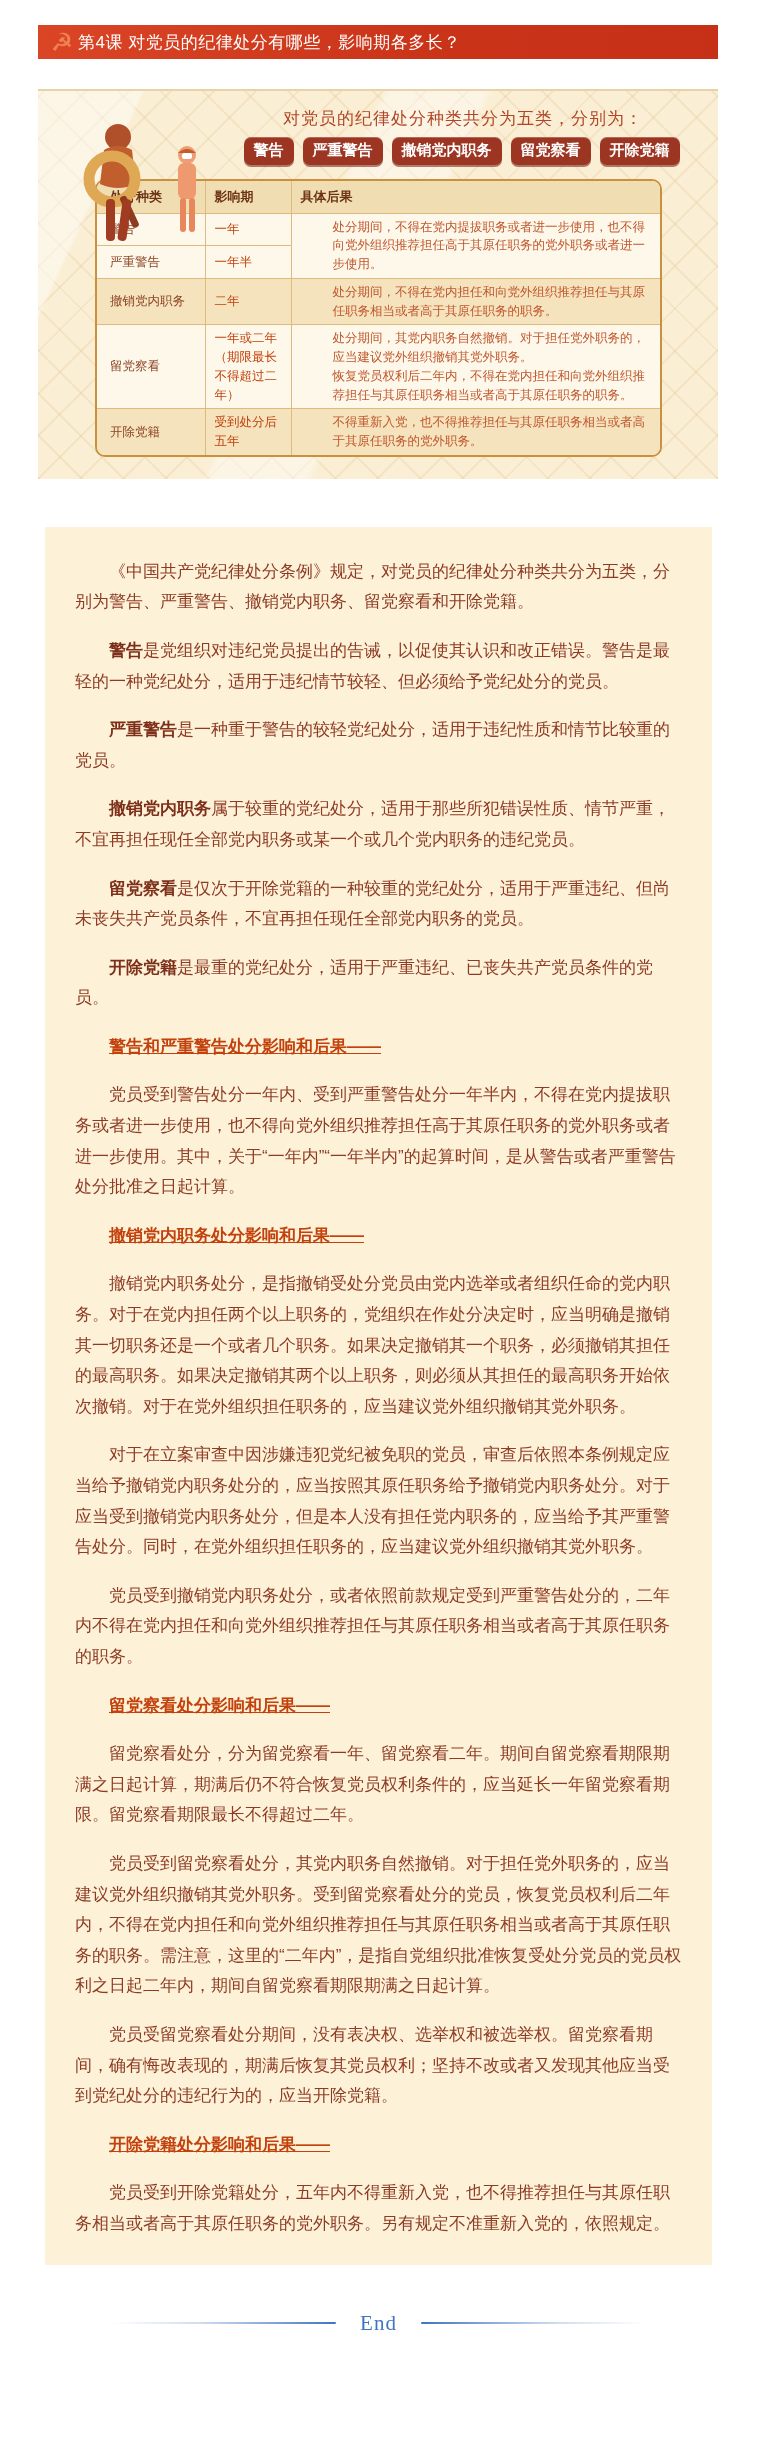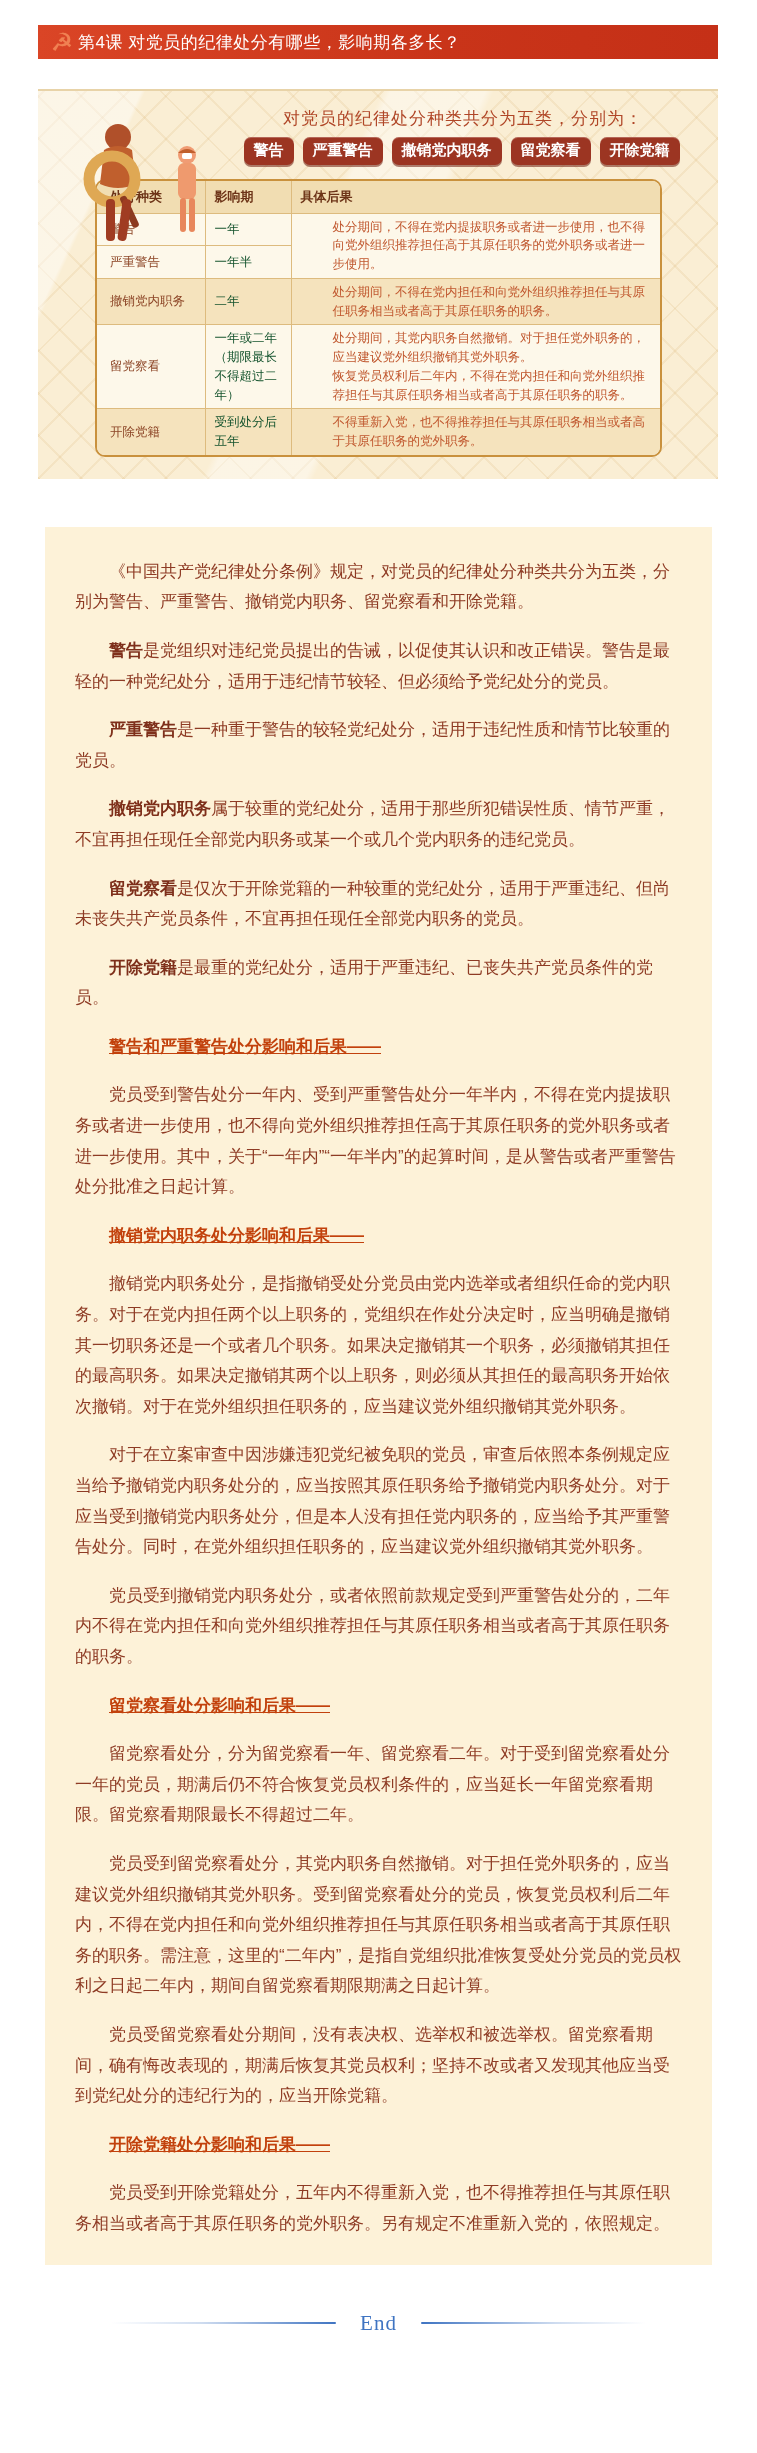--- a/index.html
+++ b/index.html
@@ -60,21 +60,21 @@
     line-height:1.5; text-align:left;
   }
   table.punish th:first-child, table.punish td:first-child { border-left:none; padding-left:13px; }
   table.punish th:last-child,  table.punish td:last-child  { border-right:none; }
   table.punish tr:first-child th { border-top:none; }
   table.punish tr:last-child td  { border-bottom:none; }
   table.punish th {
     background:#f1ddb2; color:#6d3418; font-weight:bold; font-size:13px; padding:6px 9px;
   }
   table.punish .col-type { width:108px; color:#8c4526; }
-  table.punish .col-period { width:86px; color:#14532d; }
+  table.punish .col-period { width:86px; color:#c2410c; }
   table.punish .col-cons { color:#c0572e; white-space:pre-line;padding-left:41px; }
   tr.light td { background:#fdf8ea; }
   tr.tan td   { background:#f5e3bd; }
 
   
   .article {
     margin:48px 45px 0 45px; background:#fdf2d8;
     padding:30px 30px 26px; color:#8e3b24;
     font-size:17px; line-height:1.8;
   }
@@ -181,21 +181,21 @@
       <p><b>撤销党内职务</b>属于较重的党纪处分，适用于那些所犯错误性质、情节严重，不宜再担任现任全部党内职务或某一个或几个党内职务的违纪党员。</p>
       <p><b>留党察看</b>是仅次于开除党籍的一种较重的党纪处分，适用于严重违纪、但尚未丧失共产党员条件，不宜再担任现任全部党内职务的党员。</p>
       <p><b>开除党籍</b>是最重的党纪处分，适用于严重违纪、已丧失共产党员条件的党员。</p>
       <p class="heading">警告和严重警告处分影响和后果——</p>
       <p>党员受到警告处分一年内、受到严重警告处分一年半内，不得在党内提拔职务或者进一步使用，也不得向党外组织推荐担任高于其原任职务的党外职务或者进一步使用。其中，关于“一年内”“一年半内”的起算时间，是从警告或者严重警告处分批准之日起计算。</p>
       <p class="heading">撤销党内职务处分影响和后果——</p>
       <p>撤销党内职务处分，是指撤销受处分党员由党内选举或者组织任命的党内职务。对于在党内担任两个以上职务的，党组织在作处分决定时，应当明确是撤销其一切职务还是一个或者几个职务。如果决定撤销其一个职务，必须撤销其担任的最高职务。如果决定撤销其两个以上职务，则必须从其担任的最高职务开始依次撤销。对于在党外组织担任职务的，应当建议党外组织撤销其党外职务。</p>
       <p>对于在立案审查中因涉嫌违犯党纪被免职的党员，审查后依照本条例规定应当给予撤销党内职务处分的，应当按照其原任职务给予撤销党内职务处分。对于应当受到撤销党内职务处分，但是本人没有担任党内职务的，应当给予其严重警告处分。同时，在党外组织担任职务的，应当建议党外组织撤销其党外职务。</p>
       <p>党员受到撤销党内职务处分，或者依照前款规定受到严重警告处分的，二年内不得在党内担任和向党外组织推荐担任与其原任职务相当或者高于其原任职务的职务。</p>
       <p class="heading">留党察看处分影响和后果——</p>
-      <p>留党察看处分，分为留党察看一年、留党察看二年。对于受到留党察看处分一年的党员，期满后仍不符合恢复党员权利条件的，应当延长一年留党察看期限。留党察看期限最长不得超过二年。</p>
+      <p>留党察看处分，分为留党察看一年、留党察看二年。期间自留党察看期限期满之日起计算，期满后仍不符合恢复党员权利条件的，应当延长一年留党察看期限。留党察看期限最长不得超过二年。</p>
       <p>党员受到留党察看处分，其党内职务自然撤销。对于担任党外职务的，应当建议党外组织撤销其党外职务。受到留党察看处分的党员，恢复党员权利后二年内，不得在党内担任和向党外组织推荐担任与其原任职务相当或者高于其原任职务的职务。需注意，这里的“二年内”，是指自党组织批准恢复受处分党员的党员权利之日起二年内，期间自留党察看期限期满之日起计算。</p>
       <p>党员受留党察看处分期间，没有表决权、选举权和被选举权。留党察看期间，确有悔改表现的，期满后恢复其党员权利；坚持不改或者又发现其他应当受到党纪处分的违纪行为的，应当开除党籍。</p>
       <p class="heading">开除党籍处分影响和后果——</p>
       <p>党员受到开除党籍处分，五年内不得重新入党，也不得推荐担任与其原任职务相当或者高于其原任职务的党外职务。另有规定不准重新入党的，依照规定。</p>
     </div>
 
   <div class="endline">
     <span class="end-rule left"></span>
     <span class="end-text">End</span>
     <span class="end-rule right"></span>

